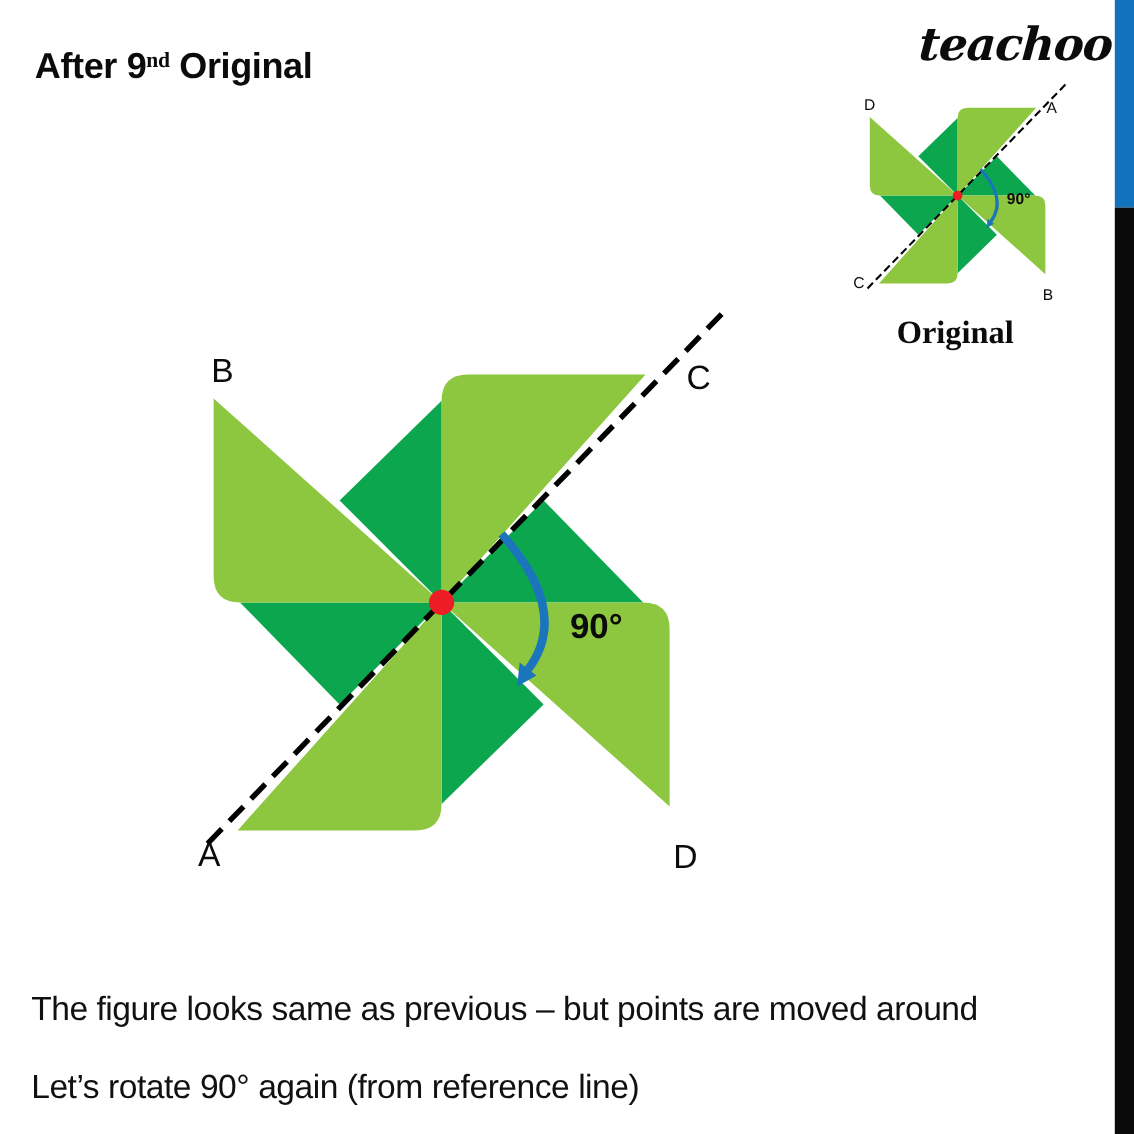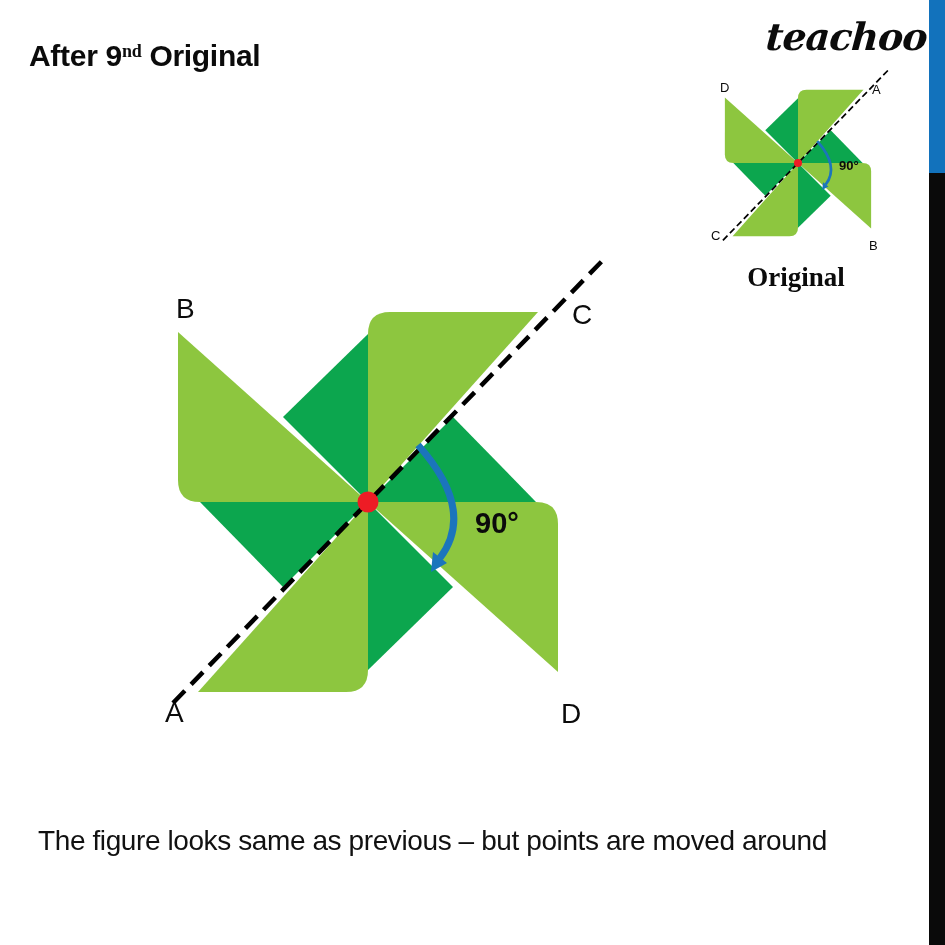--- a/index.html
+++ b/index.html
@@ -30,21 +30,21 @@
   .small-lbl{font-size:13px;}
   .smD{left:720px;top:81px;}
   .smA{left:872px;top:83px;}
   .smC{left:711px;top:229px;}
   .smB{left:869px;top:239px;}
   .angle-sm{left:839px;top:159px;font-size:13px;font-weight:bold;}
   .caption{left:706px;top:264px;width:180px;text-align:center;
            font-family:"Liberation Serif",serif;font-weight:bold;font-size:27px;}
   
   .body-line{font-size:28px;letter-spacing:-0.4px;color:#111;}
-  .bl1{left:26px;top:827px;margin-left:12px;}
+  .bl1{left:26px;top:827px;}
   .bl2{left:26px;top:892px;}
 </style>
 </head>
 <body>
 
 <div class="canvas">
 
   <svg class="art" xmlns="http://www.w3.org/2000/svg">
     <defs>
       <g id="blade">
@@ -79,14 +79,15 @@
   <div class="abs angle-lg">90°</div>
 
   <div class="abs small-lbl smD">D</div>
   <div class="abs small-lbl smA">A</div>
   <div class="abs small-lbl smC">C</div>
   <div class="abs small-lbl smB">B</div>
   <div class="abs angle-sm">90°</div>
   <div class="abs caption">Original</div>
 
   <div class="abs body-line bl1">The figure looks same as previous – but points are moved around</div>
+  <div class="abs body-line bl2">Let’s rotate 90° again (from reference line)</div>
 
 </div>
 
 </body></html>

